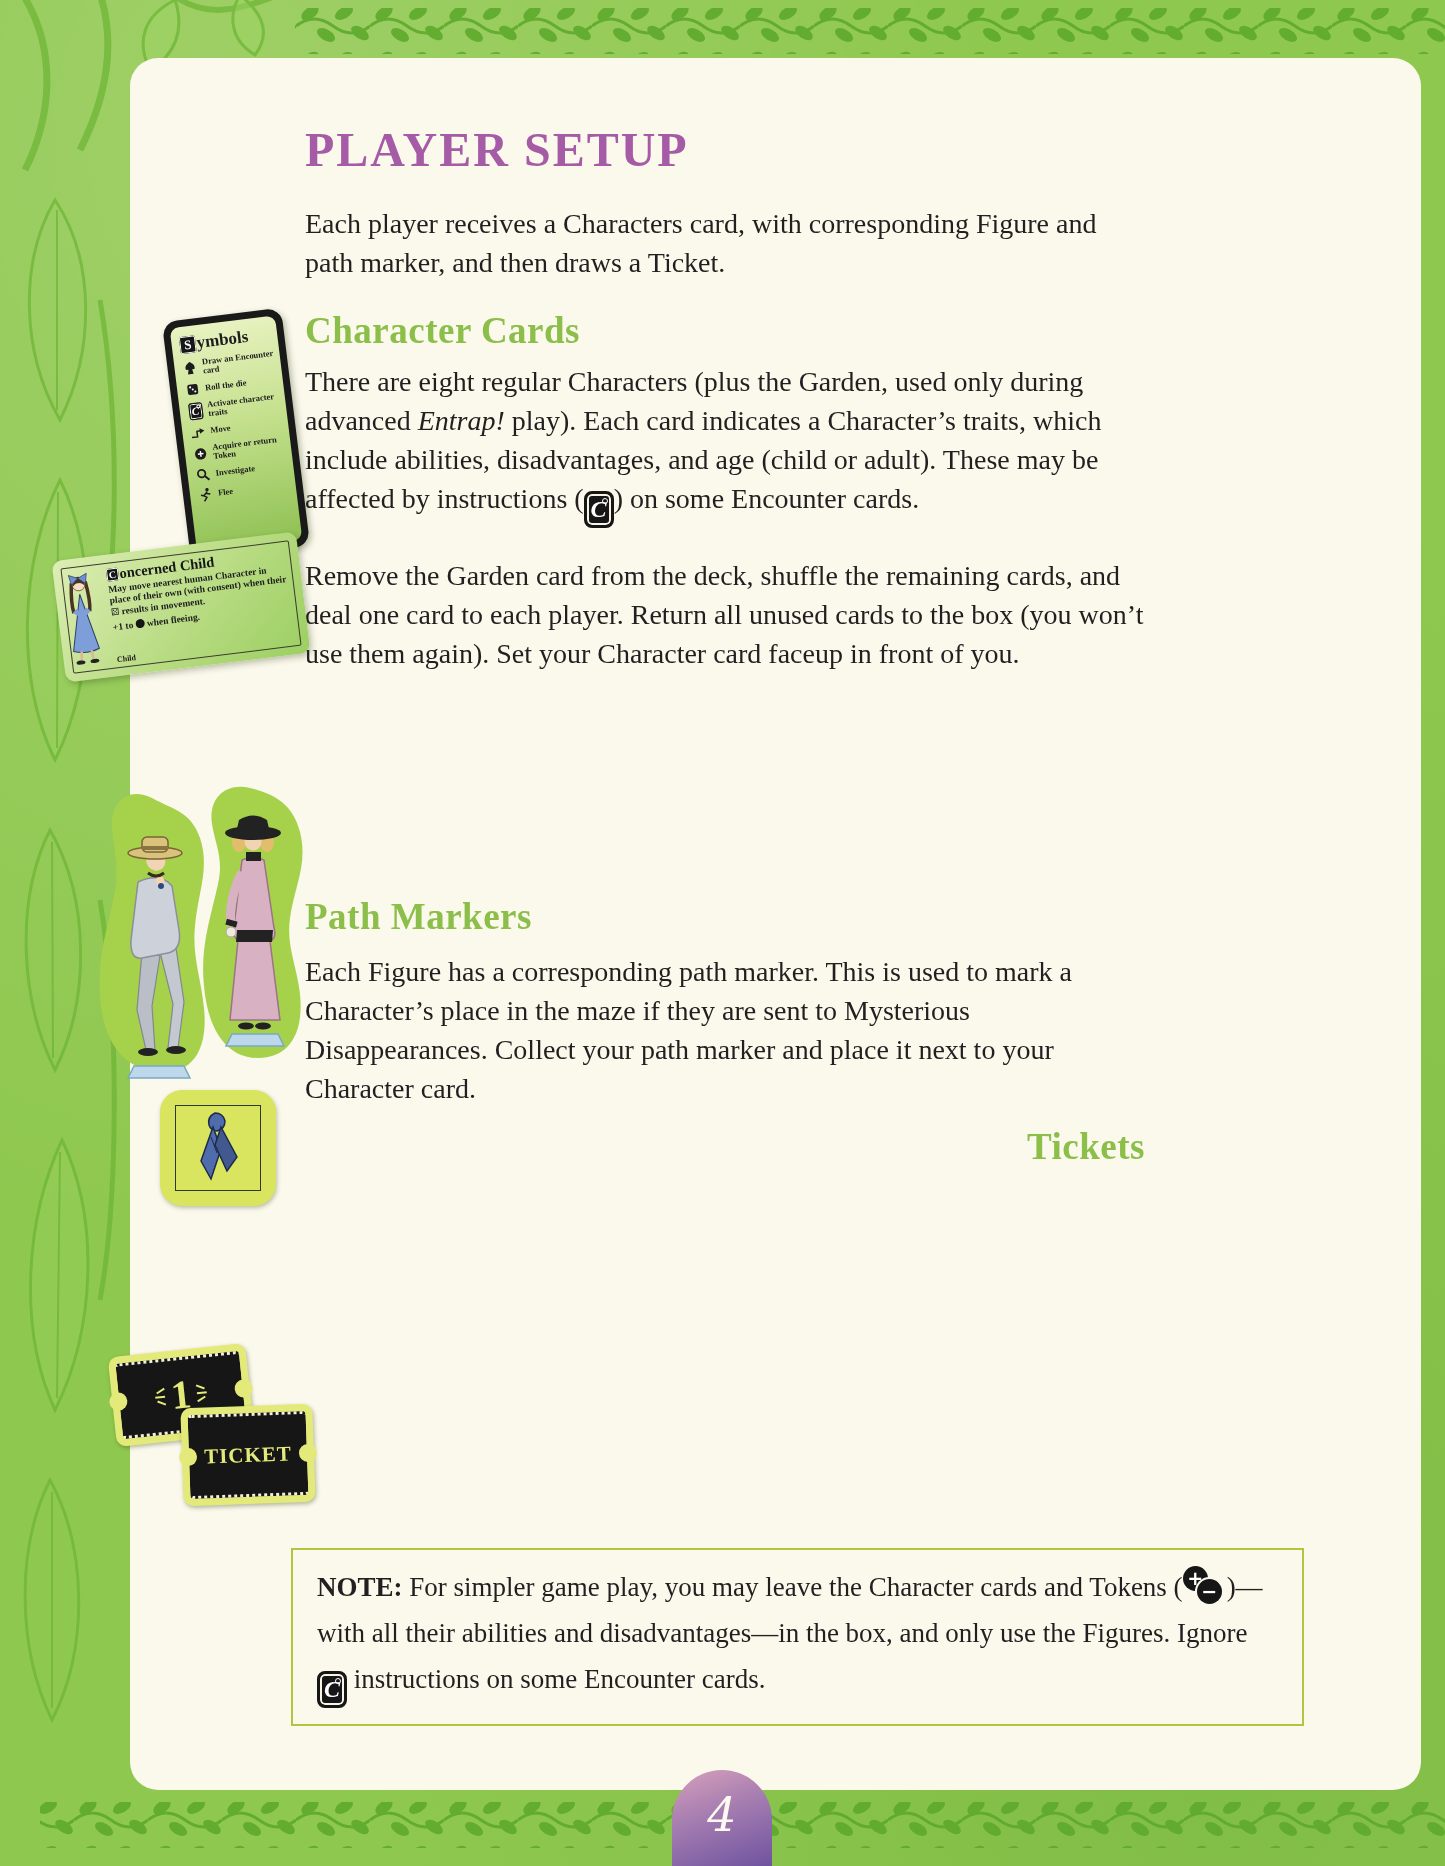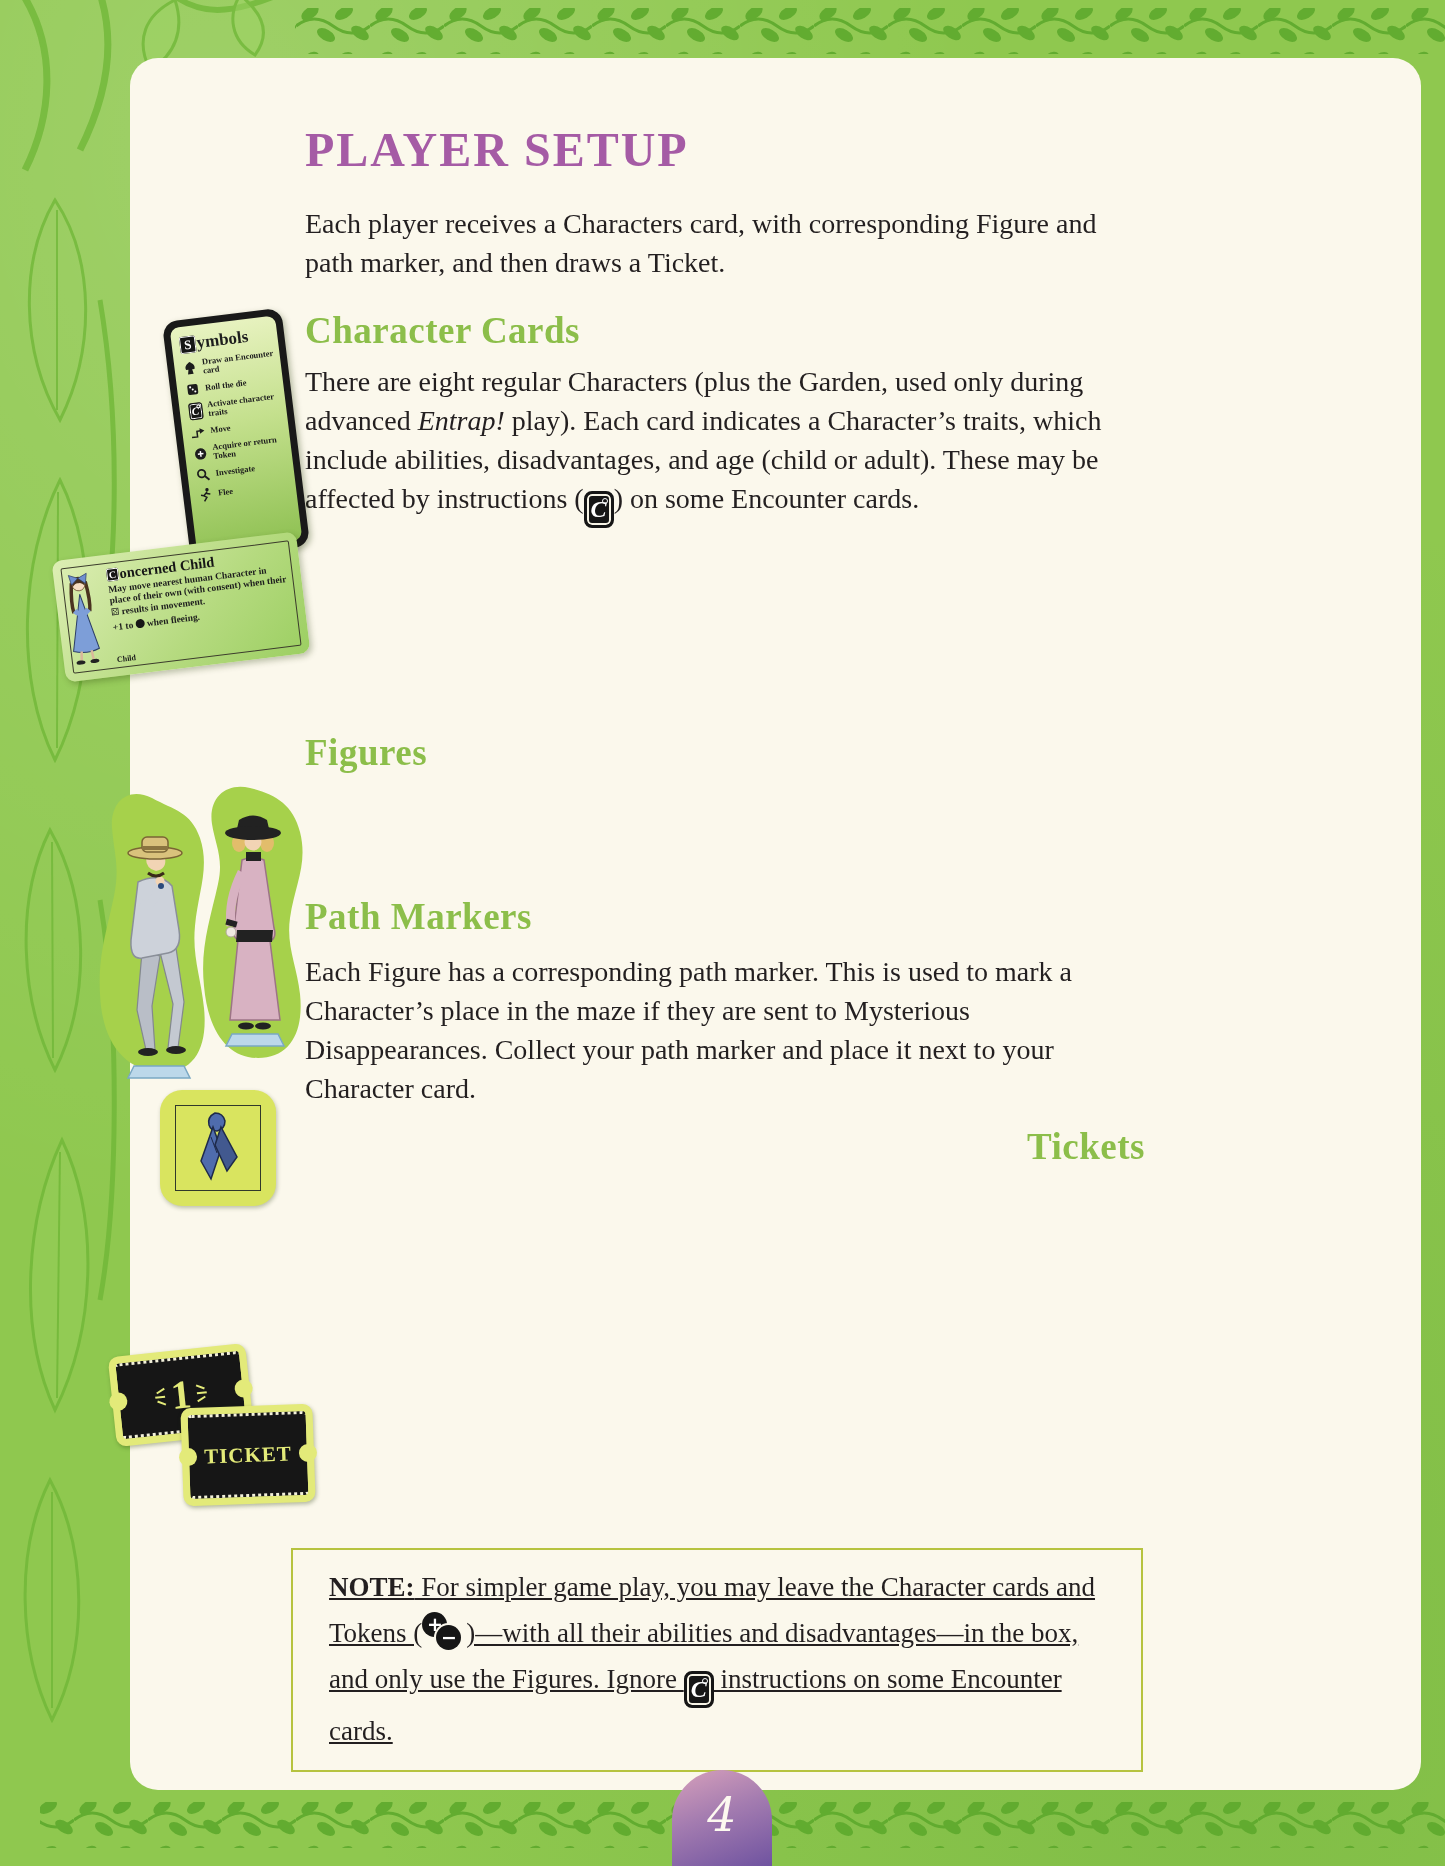--- a/index.html
+++ b/index.html
@@ -20,23 +20,23 @@
   
   .tx { position:absolute; left:305px; width:840px; color:#231f20; }
   .page-title {
     margin:0; font-size:48px; line-height:1; letter-spacing:2px;
     color:#a55ba5; font-weight:700;
   }
   .sect-head { margin:0; font-size:37px; line-height:1.05; color:#8cbe4a; font-weight:700; letter-spacing:.5px; }
   .body-p { margin:0; font-size:28px; line-height:39px; }
   .it { font-style:italic; }
   .note-box {
-    box-sizing:border-box; width:852px; margin-left:-14px;
-    border:2px solid #b6c33f; padding:14px 36px 16px;
-    font-size:27px; line-height:46px; color:#231f20;text-decoration:underline;
+    box-sizing:border-box; width:1013px; margin-left:-14px;
+    border:2px solid #b6c33f; padding:14px 24px 16px;
+    font-size:27px; line-height:46px; color:#231f20;
   }
   .note-label { font-weight:700; }
   
   .c-icon { display:inline-block; position:relative; width:30px; height:37px;
     background:#161616; border:3px solid #161616; border-radius:8px;
     box-shadow:inset 0 0 0 2px #f7f4e6; vertical-align:-9px; text-align:center; box-sizing:border-box; }
   .c-glyph { display:block; color:#fff; font-family:"Liberation Serif",serif;
     font-style:italic; font-weight:700; font-size:24px; line-height:30px; }
   .c-dot { position:absolute; top:4px; right:3px; width:4px; height:4px;
     border:1.5px solid #fff; border-radius:50%; }
@@ -154,22 +154,22 @@
   </svg>
 
   <div class="panel"></div>
 
   <h1 class="tx page-title" style="top:126px;">PLAYER SETUP</h1>
 
   <p class="tx body-p" style="top:204px;">Each player receives a Characters card, with corresponding Figure and path marker, and then draws a Ticket.</p>
 
   <h2 class="tx sect-head" style="top:312px;">Character Cards</h2>
   <p class="tx body-p" style="top:362px;"><span>There are eight regular Characters (plus the Garden, used only during advanced </span><span class="it">Entrap!</span><span> play). Each card indicates a Character’s traits, which include abilities, disadvantages, and age (child or adult). These may be affected by instructions (</span><span class="c-icon"><span class="c-glyph">C</span><span class="c-dot"></span></span><span>) on some Encounter cards.</span></p>
-
-  <h2 class="tx sect-head" style="top:734px;">Figures</h2>
+  <p class="tx body-p" style="top:556px;">Remove the Garden card from the deck, shuffle the remaining cards, and deal one card to each player. Return all unused cards to the box (you won’t use them again). Set your Character card faceup in front of you.</p>
+
 
   <h2 class="tx sect-head" style="top:898px;">Path Markers</h2>
   <p class="tx body-p" style="top:952px;">Each Figure has a corresponding path marker. This is used to mark a Character’s place in the maze if they are sent to Mysterious Disappearances. Collect your path marker and place it next to your Character card.</p>
 
   <h2 class="tx sect-head" style="top:1128px;text-align:right;">Tickets</h2>
 
   <div class="tx note-box" style="top:1548px;">
     <span class="note-label">NOTE:</span><span> For simpler game play, you may leave the Character cards and Tokens (</span><span class="tokens-icon"><span class="tok tok-plus">+</span><span class="tok tok-minus">−</span></span><span>)—with all their abilities and disadvantages—in the box, and only use the Figures. Ignore </span><span class="c-icon"><span class="c-glyph">C</span><span class="c-dot"></span></span><span> instructions on some Encounter cards.</span>
   </div>
 

